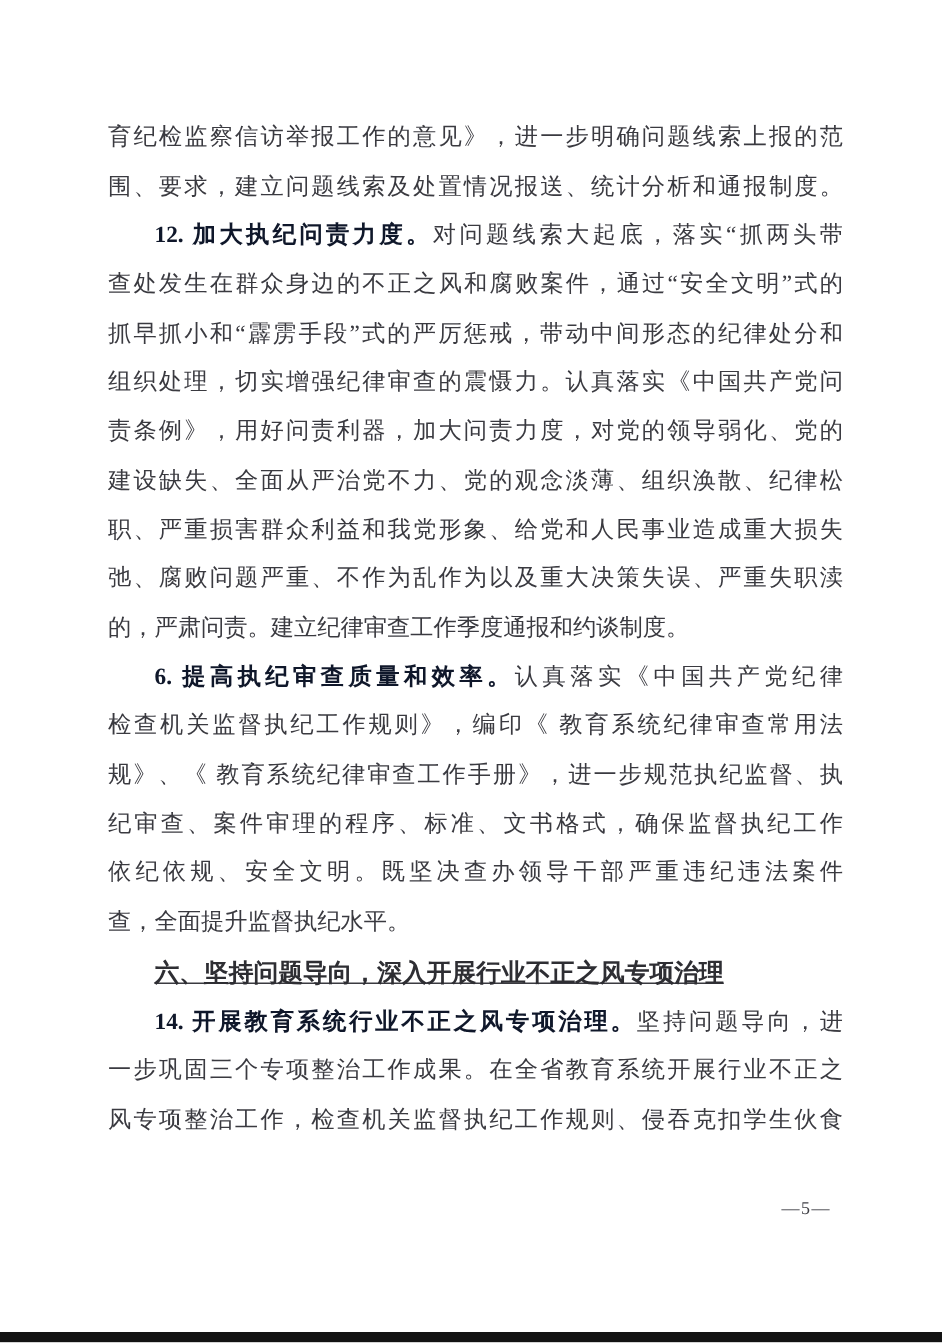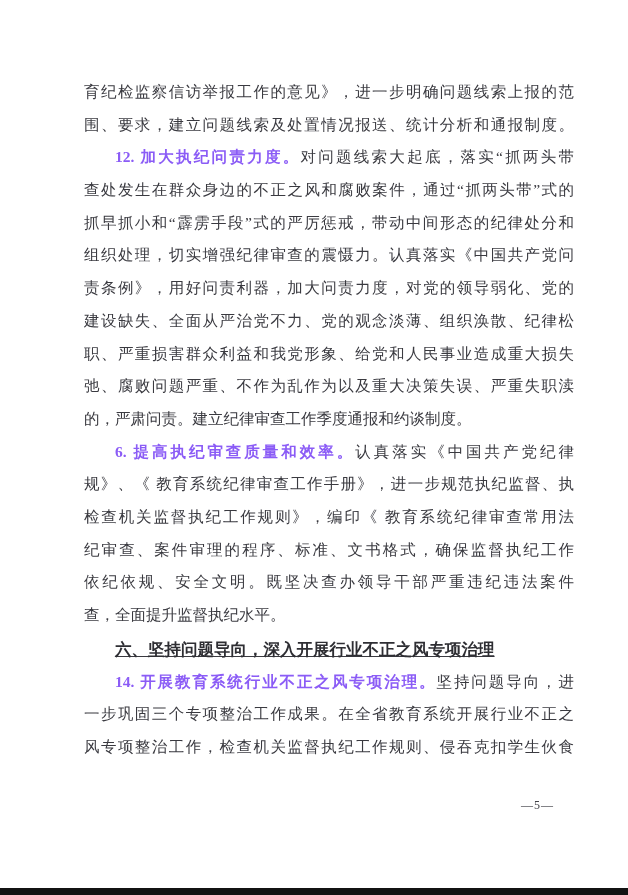--- a/index.html
+++ b/index.html
@@ -5,31 +5,31 @@
   html,body{margin:0;padding:0;background:#e8e8e8;}
   .page{
     position:relative;
     width:628px;height:895px;
     background:#ffffff;
     overflow:hidden;
     font-family:"Liberation Serif","DejaVu Serif",serif;
   }
   .textblock{
     position:absolute;
-    left:84px;top:76px;width:490px;
+    left:72px;top:76px;width:490px;
   }
   .line{
     height:32.7px;
     line-height:32.7px;
     font-size:15.5px;
     color:#3a3a40;
     white-space:normal;
     overflow:hidden;
   }
-  .line .b{font-weight:700;color:#8b5cf6;}
+  .line .b{font-weight:700;color:#0f172a;}
   .line .t{font-weight:400;text-align:right;}
   .justify{
     text-align:justify;
     text-align-last:justify;
     text-justify:inter-character;
   }
   .indent{text-indent:31px;}
   .heading{height:34px;line-height:34px;text-decoration:underline;}
   .heading .b{
     font-family:"Liberation Sans","DejaVu Sans",sans-serif;
@@ -53,31 +53,31 @@
   }
 </style>
 </head>
 <body>
 
 <div class="page">
   <div class="textblock">
     <div class="line justify"><span class="b"></span><span class="t">育纪检监察信访举报工作的意见》，进一步明确问题线索上报的范</span></div>
     <div class="line justify"><span class="b"></span><span class="t">围、要求，建立问题线索及处置情况报送、统计分析和通报制度。</span></div>
     <div class="line justify indent"><span class="b">12. 加大执纪问责力度。</span><span class="t">对问题线索大起底，落实“抓两头带</span></div>
-    <div class="line justify"><span class="b"></span><span class="t">查处发生在群众身边的不正之风和腐败案件，通过“抓两头带”式的</span></div>
+    <div class="line justify"><span class="b"></span><span class="t">查处发生在群众身边的不正之风和腐败案件，通过“安全文明”式的</span></div>
     <div class="line justify"><span class="b"></span><span class="t">抓早抓小和“霹雳手段”式的严厉惩戒，带动中间形态的纪律处分和</span></div>
     <div class="line justify"><span class="b"></span><span class="t">组织处理，切实增强纪律审查的震慑力。认真落实《中国共产党问</span></div>
     <div class="line justify"><span class="b"></span><span class="t">责条例》，用好问责利器，加大问责力度，对党的领导弱化、党的</span></div>
     <div class="line justify"><span class="b"></span><span class="t">建设缺失、全面从严治党不力、党的观念淡薄、组织涣散、纪律松</span></div>
     <div class="line justify"><span class="b"></span><span class="t">职、严重损害群众利益和我党形象、给党和人民事业造成重大损失</span></div>
     <div class="line justify"><span class="b"></span><span class="t">弛、腐败问题严重、不作为乱作为以及重大决策失误、严重失职渎</span></div>
     <div class="line"><span class="b"></span><span class="t">的，严肃问责。建立纪律审查工作季度通报和约谈制度。</span></div>
     <div class="line justify indent"><span class="b">6. 提高执纪审查质量和效率。</span><span class="t">认真落实《中国共产党纪律</span></div>
+    <div class="line justify"><span class="b"></span><span class="t">检查机关监督执纪工作规则》，编印《 教育系统纪律审查常用法</span></div>
     <div class="line justify"><span class="b"></span><span class="t">规》、《 教育系统纪律审查工作手册》，进一步规范执纪监督、执</span></div>
-    <div class="line justify"><span class="b"></span><span class="t">检查机关监督执纪工作规则》，编印《 教育系统纪律审查常用法</span></div>
     <div class="line justify"><span class="b"></span><span class="t">纪审查、案件审理的程序、标准、文书格式，确保监督执纪工作</span></div>
     <div class="line justify"><span class="b"></span><span class="t">依纪依规、安全文明。既坚决查办领导干部严重违纪违法案件</span></div>
     <div class="line"><span class="b"></span><span class="t">查，全面提升监督执纪水平。</span></div>
     <div class="line heading indent"><span class="b">六、坚持问题导向，深入开展行业不正之风专项治理</span><span class="t"></span></div>
     <div class="line justify indent"><span class="b">14. 开展教育系统行业不正之风专项治理。</span><span class="t">坚持问题导向，进</span></div>
     <div class="line justify"><span class="b"></span><span class="t">一步巩固三个专项整治工作成果。在全省教育系统开展行业不正之</span></div>
     <div class="line justify"><span class="b"></span><span class="t">风专项整治工作，检查机关监督执纪工作规则、侵吞克扣学生伙食</span></div>
   </div>
 
   <div class="page-number">—5—</div>

